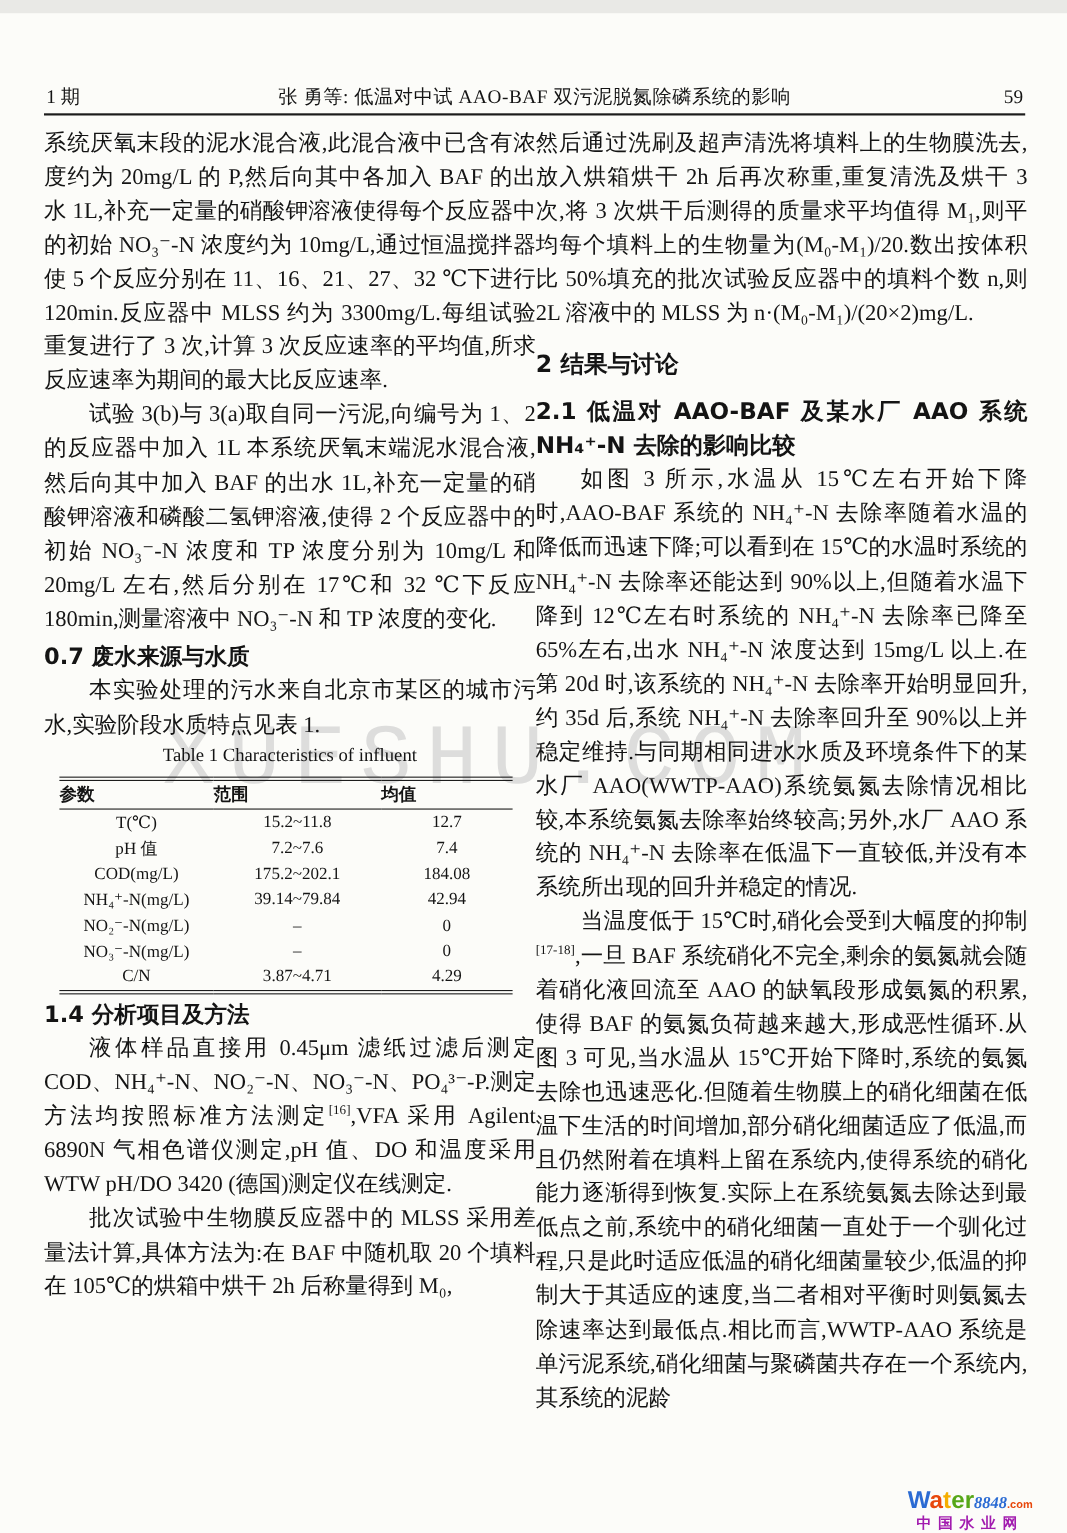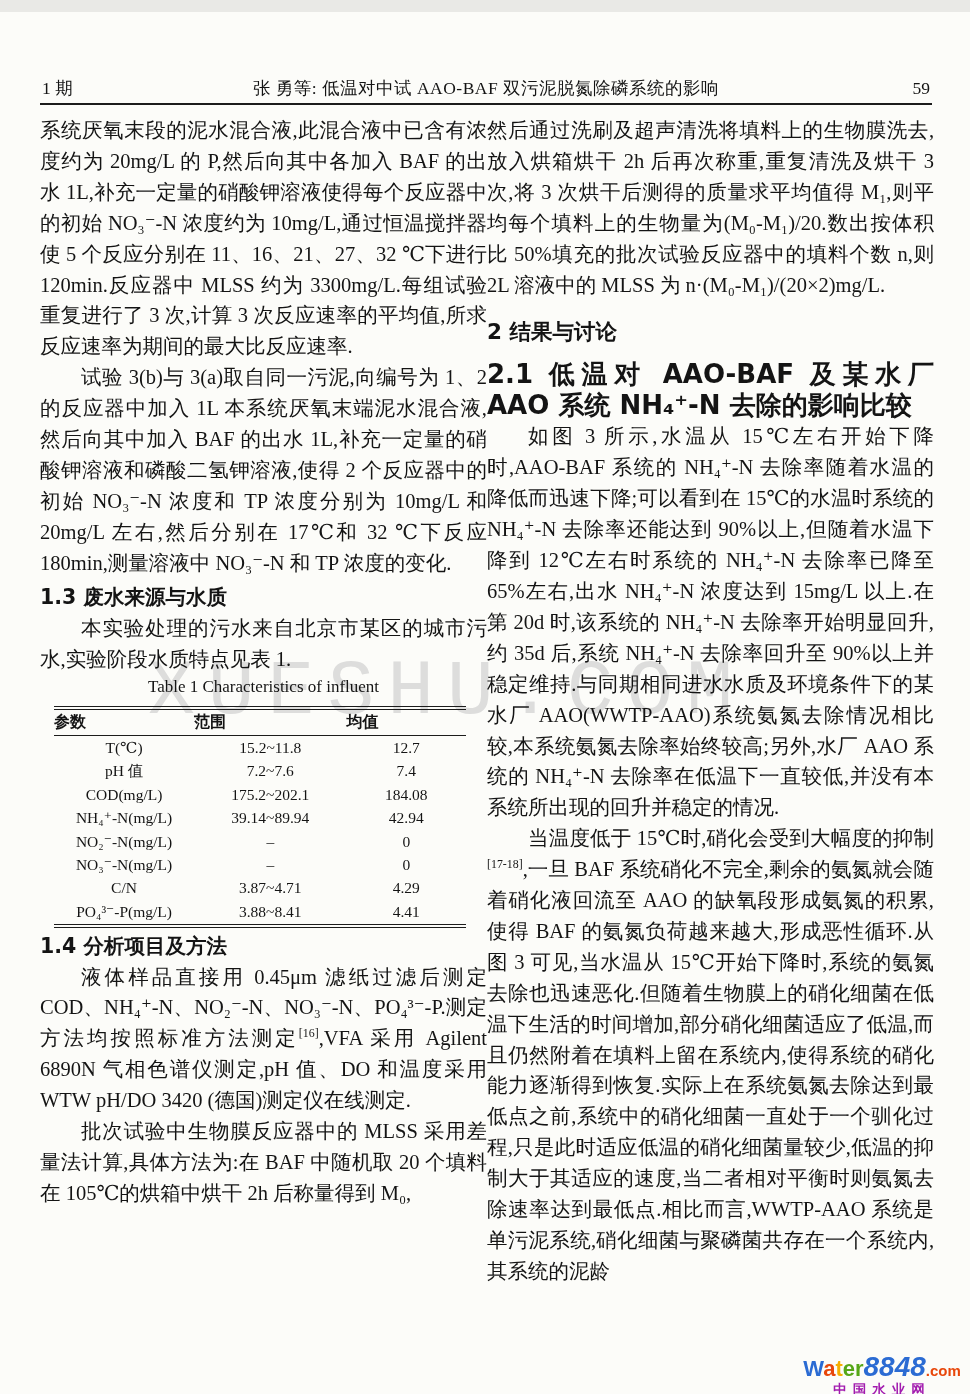--- a/index.html
+++ b/index.html
@@ -40,21 +40,21 @@
   sup.ref{font-size:.58em;vertical-align:super;line-height:0;}
   h3.sec{
     margin:2px 0 0 0;font-size:20.5px;line-height:32px;font-weight:700;
     font-family:"DejaVu Sans","Liberation Sans",sans-serif;
   }
   h2.sec{
     margin:15px 0 10px 0;font-size:21.5px;line-height:34px;font-weight:700;
     font-family:"DejaVu Sans","Liberation Sans",sans-serif;
   }
   h3.sub{
-    margin:0;font-size:26px;line-height:31px;font-weight:700;
+    margin:0;font-size:21px;line-height:31px;font-weight:700;
     text-align:justify;
     font-family:"DejaVu Sans","Liberation Sans",sans-serif;
   }
   
   .caption-zh{
     margin-top:21px;text-align:center;font-weight:700;font-size:17px;line-height:26px;
     font-family:"DejaVu Sans","Liberation Sans",sans-serif;
   }
   .caption-en{text-align:center;font-size:17px;line-height:26px;margin-bottom:6px;}
   table.influent{
@@ -71,42 +71,42 @@
   .c1{width:34%;}.c2{width:37%;}.c3{width:29%;}
   .h14{margin-top:17px;margin-bottom:5px;}
   
   .logo{
     position:absolute;right:8px;top:1340px;width:160px;z-index:3;
     font-family:"Liberation Sans","DejaVu Sans",sans-serif;text-align:center;
     line-height:1.05;
   }
   .logo .l1{white-space:nowrap;}
   .logo .bl{font-size:22px;font-weight:700;}
-  .logo .num{font-size:28px;font-weight:700;font-style:italic;font-family:Liberation Sans, sans-serif;text-align:right;}
-  .logo .dc{font-size:15px;font-weight:700;}
+  .logo .num{font-size:15px;font-weight:700;font-style:italic;font-family:Liberation Serif, serif;text-align:right;}
+  .logo .dc{font-size:10px;font-weight:700;}
   .logo .l2{margin-top:2px;font-size:13.5px;font-weight:700;letter-spacing:6px;white-space:nowrap;}
 </style>
 </head>
 <body>
 
 <div class="page">
 
   <div class="header">
     <span class="issue">1 期</span>
     <span class="rtitle">张  勇等: 低温对中试 AAO-BAF 双污泥脱氮除磷系统的影响</span>
     <span class="pageno">59</span>
   </div>
   <div class="header-rule"></div>
 
   <div class="watermark" style="color: rgb(221, 221, 220);">XUESHU.COM</div>
 
   <div class="col col-left">
     <p class="body">系统厌氧末段的泥水混合液,此混合液中已含有浓度约为 20mg/L 的 P,然后向其中各加入 BAF 的出水 1L,补充一定量的硝酸钾溶液使得每个反应器中的初始 NO₃⁻-N 浓度约为 10mg/L,通过恒温搅拌器使 5 个反应分别在 11、16、21、27、32 ℃下进行 120min.反应器中 MLSS 约为 3300mg/L.每组试验重复进行了 3 次,计算 3 次反应速率的平均值,所求反应速率为期间的最大比反应速率.</p>
     <p class="body indent">试验 3(b)与 3(a)取自同一污泥,向编号为 1、2 的反应器中加入 1L 本系统厌氧末端泥水混合液,然后向其中加入 BAF 的出水 1L,补充一定量的硝酸钾溶液和磷酸二氢钾溶液,使得 2 个反应器中的初始 NO₃⁻-N 浓度和 TP 浓度分别为 10mg/L 和 20mg/L 左右,然后分别在 17℃和 32 ℃下反应 180min,测量溶液中 NO₃⁻-N 和 TP 浓度的变化.</p>
-    <h3 class="sec">1.3 废水来源与水质</h3>
+    <h3 class="sec">0.7 废水来源与水质</h3>
     <p class="body indent">本实验处理的污水来自北京市某区的城市污水,实验阶段水质特点见表 1.</p>
 
     <div class="caption-en">Table 1 Characteristics of influent</div>
 
     <table class="influent">
       <thead>
         <tr>
           <th class="c1">参数</th>
           <th class="c2">范围</th>
           <th class="c3">均值</th>
@@ -123,42 +123,37 @@
           <td>7.2~7.6</td>
           <td>7.4</td>
         </tr>
         <tr>
           <td>COD(mg/L)</td>
           <td>175.2~202.1</td>
           <td>184.08</td>
         </tr>
         <tr>
           <td>NH₄⁺-N(mg/L)</td>
-          <td>39.14~89.94</td>
+          <td>39.14~79.84</td>
           <td>42.94</td>
         </tr>
         <tr>
           <td>NO₂⁻-N(mg/L)</td>
           <td>–</td>
           <td>0</td>
         </tr>
         <tr>
           <td>NO₃⁻-N(mg/L)</td>
           <td>–</td>
           <td>0</td>
         </tr>
         <tr>
           <td>C/N</td>
           <td>3.87~4.71</td>
           <td>4.29</td>
-        </tr>
-        <tr>
-          <td>PO₄³⁻-P(mg/L)</td>
-          <td>3.88~8.41</td>
-          <td>4.41</td>
         </tr>
       </tbody>
     </table>
 
     <h3 class="sec h14">1.4 分析项目及方法</h3>
     <p class="body indent"><span>液体样品直接用 0.45μm 滤纸过滤后测定 COD、NH₄⁺-N、NO₂⁻-N、NO₃⁻-N、PO₄³⁻-P.测定方法均按照标准方法测定</span><sup class="ref">[16]</sup><span>,VFA 采用 Agilent 6890N 气相色谱仪测定,pH 值、DO 和温度采用 WTW pH/DO 3420 (德国)测定仪在线测定.</span></p>
     <p class="body indent">批次试验中生物膜反应器中的 MLSS 采用差量法计算,具体方法为:在 BAF 中随机取 20 个填料在 105℃的烘箱中烘干 2h 后称量得到 M₀,</p>
   </div>
 
   <div class="col col-right">

